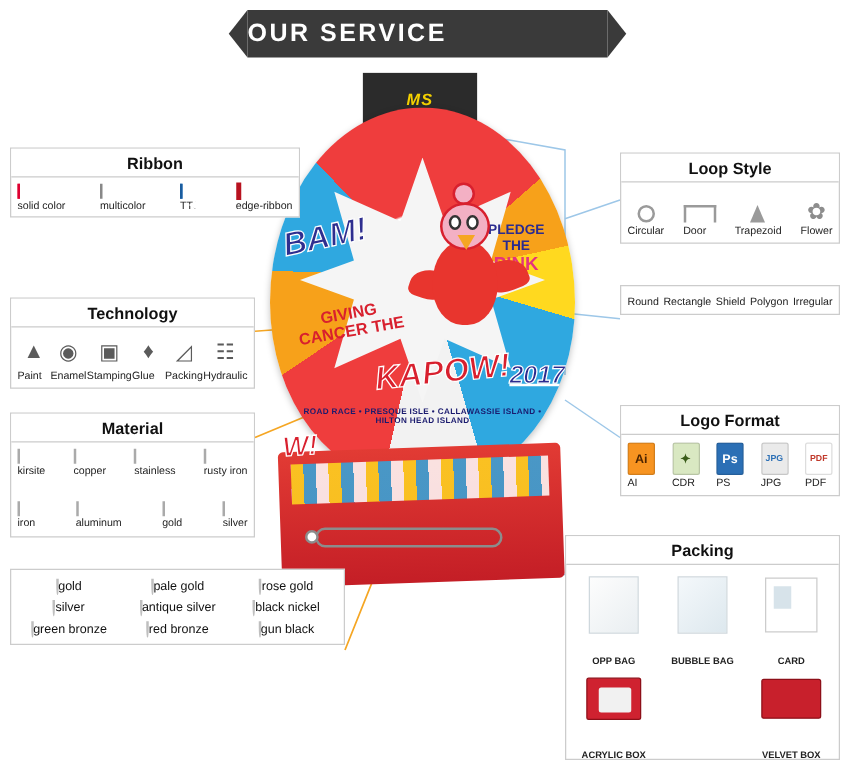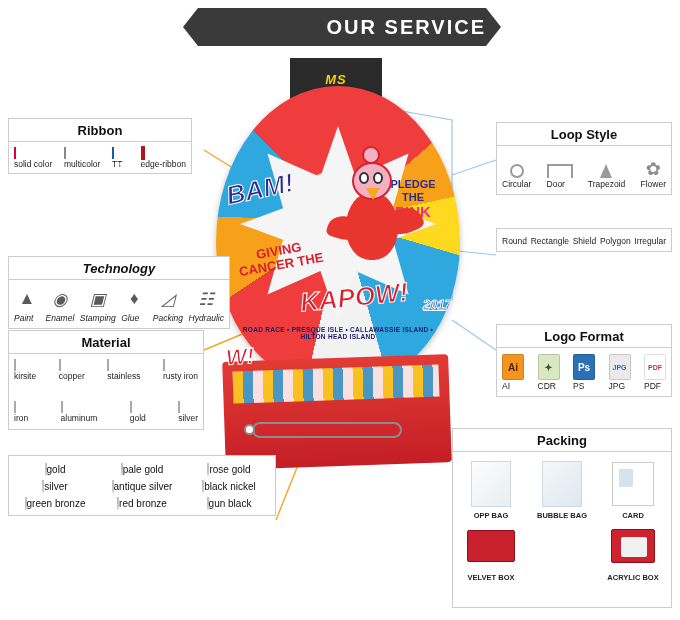--- a/index.html
+++ b/index.html
@@ -8,21 +8,21 @@
     width: 680px; height: 620px;
     font-family: "Liberation Sans", sans-serif;
     background: #ffffff;
     position: relative;
     overflow: hidden;
   }
   
   .title-banner {
     position: absolute; left: 198px; top: 8px; width: 288px; height: 38px;
     background: #3a3a3a;
-    display: flex; align-items: center; justify-content: flex-end;
+    display: flex; align-items: center; justify-content: flex-start;
   }
   .title-banner .txt {
     color: #ffffff; font-size: 20px; font-weight: bold; letter-spacing: 2px;
   }
   .banner-tail {
     position:absolute; top:8px; width:0; height:0;
   }
   .banner-tail.left { left:183px; border-top:19px solid transparent; border-bottom:19px solid transparent; border-right:15px solid #3a3a3a; }
   .banner-tail.right { left:486px; border-top:19px solid transparent; border-bottom:19px solid transparent; border-left:15px solid #3a3a3a; }
 
@@ -40,42 +40,42 @@
     padding: 4px 0 3px 0;
     border-bottom: 1px solid #cccccc;
     background:#fff;
   }
   .panel-body { padding: 6px 5px 5px 5px; }
   .row { display: flex; justify-content: space-between; }
   .cell { text-align: left; font-size: 8.5px; color: #222; }
   .cell .lab { display:block; margin-top:2px; line-height:1.1; }
 
   
-  #p-ribbon { left: 8px; top: 118px; width: 184px; }
+  #p-ribbon { left: 8px; top: 118px; width: 232px; }
   #p-ribbon .panel-body { padding-bottom:4px; }
   .rib { width:36px;height:32px;border:1px solid #c44; }
   .rib.solid { background:#ef4653; border-color:#d03; }
   .rib.multi {
     background: repeating-linear-gradient(90deg,#e8572f 0 4px,#2b8a3e 4px 8px,#d9c22a 8px 12px,#2f6fb5 12px 16px);
     border-color:#888;
   }
   .rib.tto {
     background:#2d7fd3; position:relative; border-color:#1a5c9e;
   }
   .rib.tto:after{
     content:""; position:absolute; left:6px; top:8px;
     border-top:8px solid transparent; border-bottom:8px solid transparent; border-right:14px solid #fff;
   }
   .rib.edge {
     background:repeating-linear-gradient(90deg,#d0202e 0 5px,#fff 5px 7px);
     border:2px solid #b8121f;
   }
 
   
-  #p-tech { left: 8px; top: 256px; width: 222px; font-style: italic; }
+  #p-tech { left: 8px; top: 238px; width: 196px; }
   .tech-ico { width:26px;height:26px;margin:0 auto; display:flex;align-items:center;justify-content:center; font-size:17px;color:#5b5b5b; }
 
   
   #p-material { left: 8px; top: 330px; width: 196px; }
   .mat { width:40px;height:26px;border:1px solid #aaa; }
   .m-kirzite{background:linear-gradient(180deg,#d8d8d8,#bdbdbd);}
   .m-copper{background:linear-gradient(180deg,#f0cfae,#c98e5e);}
   .m-stainless{background:linear-gradient(180deg,#ededed,#c9c9c9);}
   .m-rustyiron{background:linear-gradient(180deg,#cfcfcf,#a9a9a9);}
   .m-iron{background:linear-gradient(180deg,#9a9a9a,#6e6e6e);}
@@ -133,21 +133,21 @@
   .l-ps{background:#2b6fb5;}
   .l-jpg{background:#eaeaea;color:#2b6fb5;font-size:7px;}
   .l-pdf{background:#ffffff;color:#c0392b;font-size:7px;border:1px solid #ddd;}
 
   
   #p-packing { left: 452px; top: 428px; width: 220px; height: 180px; }
   #p-packing .panel-body { padding: 6px 4px; }
   .pk-row { display:flex; justify-content:space-between; }
   .pk { width:68px; text-align:center; font-size:7.5px; font-weight:bold; color:#222; }
   .pk .img { height:52px; display:flex; align-items:center; justify-content:center; }
-  .pk .lab { display:block; margin-top:1px; }
+  .pk .lab { display:block; margin-top:14px; }
   .bag { width:40px;height:46px;background:linear-gradient(135deg,#fdfdfd,#e9eef1);border:1px solid #cfd8dd; }
   .bag.b2 { background:linear-gradient(135deg,#f4f8fb,#dde8ee); }
   .card-img { width:42px;height:44px;background:#fff;border:1px solid #ccc;position:relative; }
   .card-img:after{content:"";position:absolute;left:6px;top:6px;width:14px;height:18px;background:#d7e3ea;}
   .box-acrylic{width:44px;height:34px;background:#cf2230;border:1px solid #8d0f18;border-radius:2px;position:relative;}
   .box-acrylic:after{content:"";position:absolute;left:9px;top:7px;width:26px;height:20px;background:#f1f1f1;border-radius:2px;}
   .box-velvet{width:48px;height:32px;background:#c8202c;border:1px solid #8d0f18;border-radius:2px;}
   .box-paper{width:46px;height:32px;background:#2f2f2f;border:1px solid #000;border-radius:2px;}
 
   
@@ -197,21 +197,21 @@
     font-size:13px; font-weight:bold; color:#d8202e; line-height:1.05;
     transform:rotate(-10deg); text-align:center;
   }
   .pledge {
     position:absolute; right:10px; top:92px; width:74px; text-align:center;
     font-size:11px; font-weight:bold; color:#2b2b8f; line-height:1.15;
   }
   .pledge .pink { color:#e5337d; font-size:15px; }
   .year {
     position:absolute; right:8px; bottom:74px;
-    font-size:13px; font-weight:bold; font-style:italic; color:#2b2b8f;text-decoration:underline;
+    font-size:20px; font-weight:bold; font-style:italic; color:#2b2b8f;text-decoration:underline;
     -webkit-text-stroke:1px #fff;
   }
   .arc-text {
     position:absolute; left:22px; bottom:46px; width:200px; text-align:center;
     font-size:6.5px; font-weight:bold; color:#1a1a6e; letter-spacing:.3px;
   }
   .bird {
     position:absolute; left:112px; top:52px; width:92px; height:150px;
   }
   .bird .body{position:absolute;left:18px;top:54px;width:52px;height:68px;background:#e8352e;border-radius:50% 50% 46% 46%;}
@@ -553,25 +553,25 @@
       <div class="pk">
         <span class="img">
             <span class="card-img"></span>
           </span>
         <span class="lab">CARD</span>
       </div>
     </div>
     <div class="pk-row">
       <div class="pk">
         <span class="img">
-            <span class="box-velvet"></span>
-          </span>
-        <span class="lab">VELVET BOX</span>
+            <span class="box-acrylic"></span>
+          </span>
+        <span class="lab">ACRYLIC BOX</span>
       </div>
       <div class="pk">
         <span class="img">
-            <span class="box-acrylic"></span>
-          </span>
-        <span class="lab">ACRYLIC BOX</span>
+            <span class="box-velvet"></span>
+          </span>
+        <span class="lab">VELVET BOX</span>
       </div>
     </div>
   </div>
 </div>
 
 </body></html>

